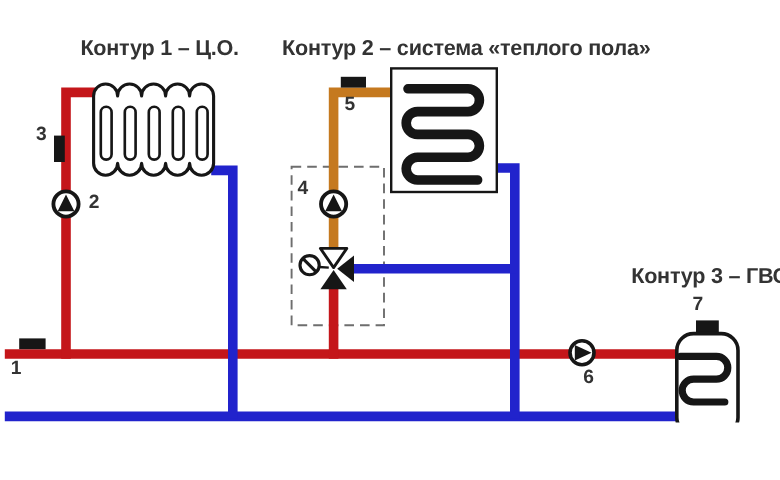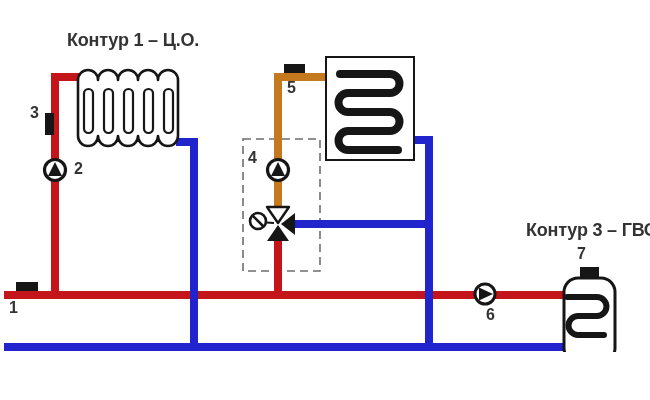--- a/index.html
+++ b/index.html
@@ -117,20 +117,21 @@
       <path class="blk" d="M295,213 L295,235 L281,224 Z"></path>
       <line x1="266" y1="222.5" x2="274" y2="223" stroke="#161616" stroke-width="2"></line>
       <g>
         <circle class="outline" stroke-width="2.6" cx="258" cy="221" r="8"></circle>
         <line x1="252.5" y1="215.5" x2="263.5" y2="226.5" stroke="#161616" stroke-width="2.6"></line>
       </g>
     </g>
   </svg>
 
   <div class="t t1">Контур 1 – Ц.О.</div>
+  <div class="t t2">Контур 2 – система «теплого пола»</div>
   <div class="t t3">Контур 3 – ГВС</div>
 
   <div class="n n1">1</div>
   <div class="n n2">2</div>
   <div class="n n3">3</div>
   <div class="n n4">4</div>
   <div class="n n5">5</div>
   <div class="n n6">6</div>
   <div class="n n7">7</div>
 </div>

